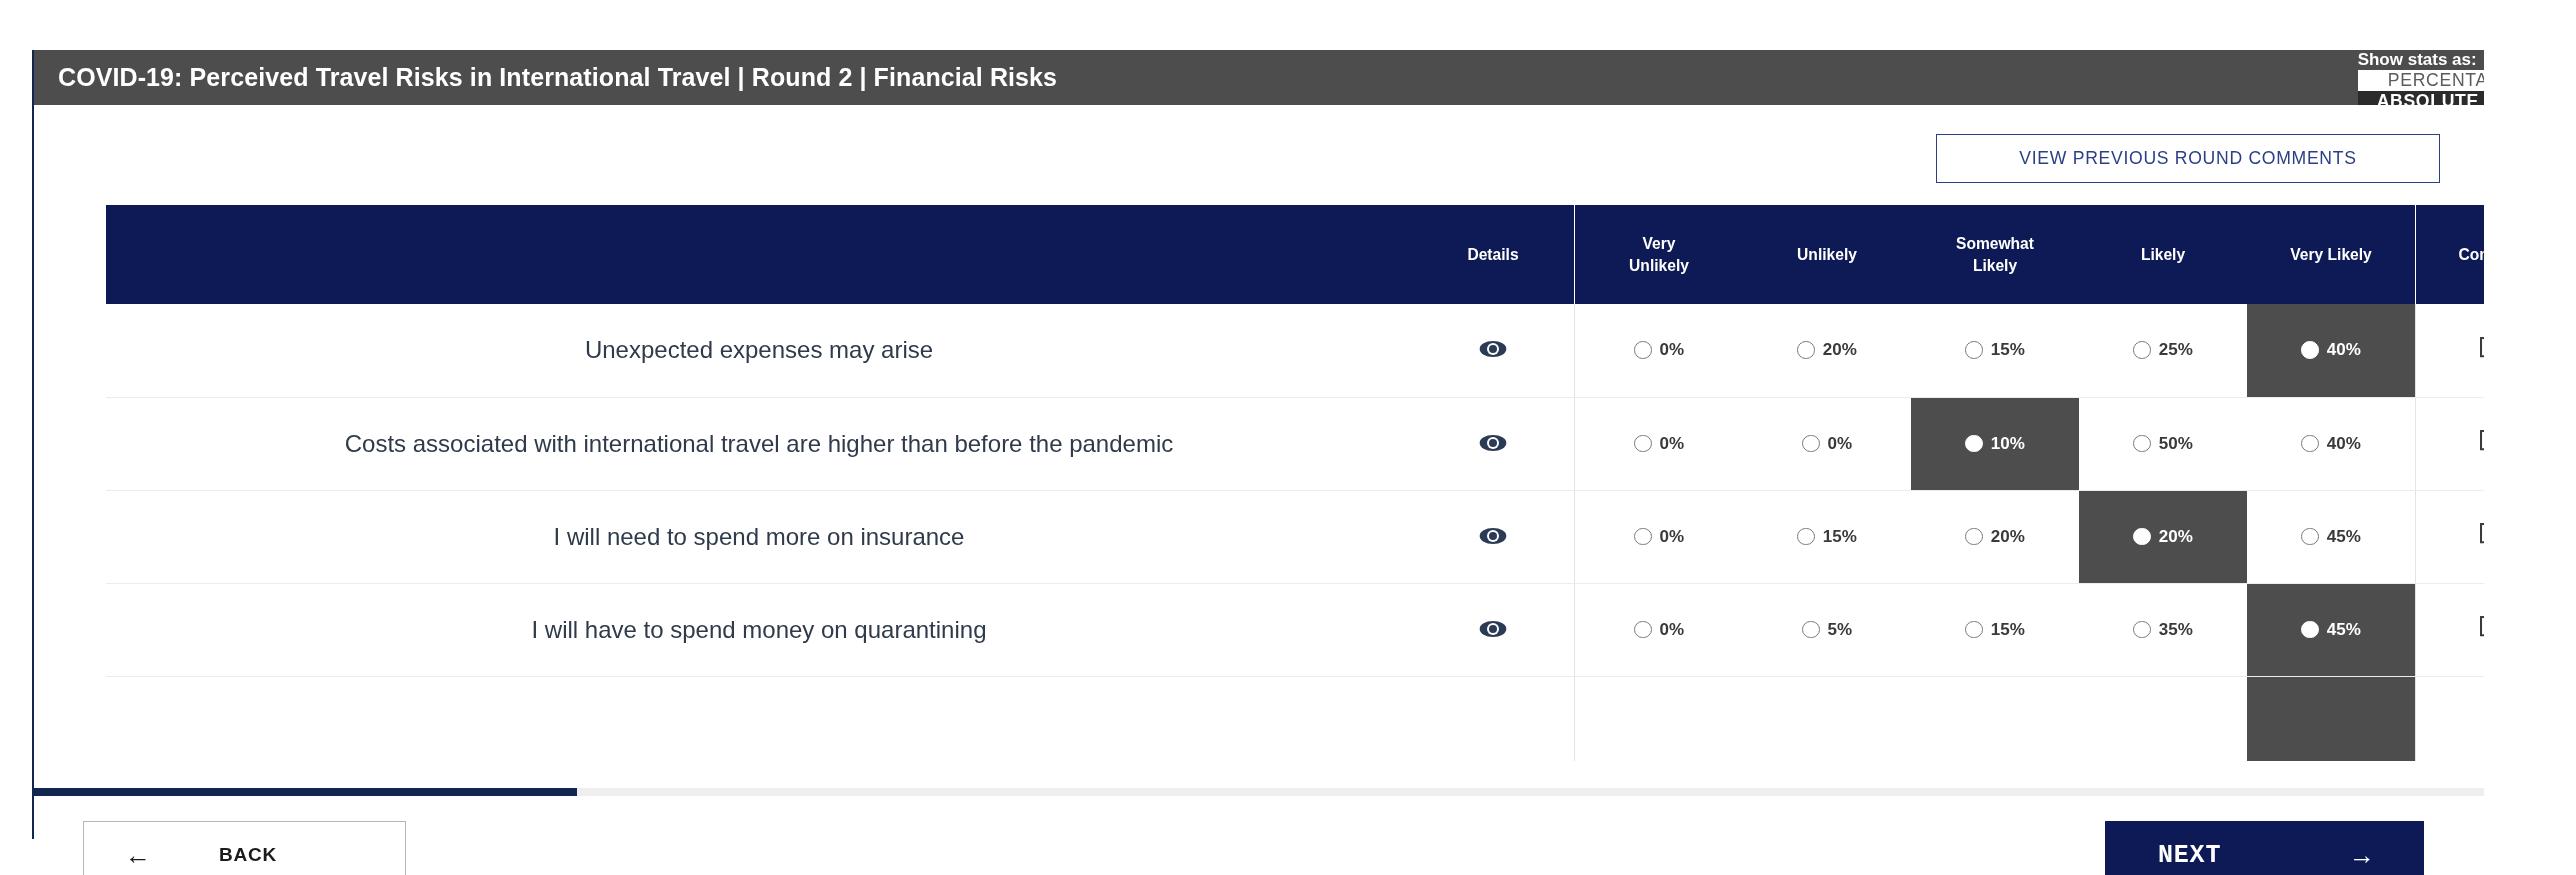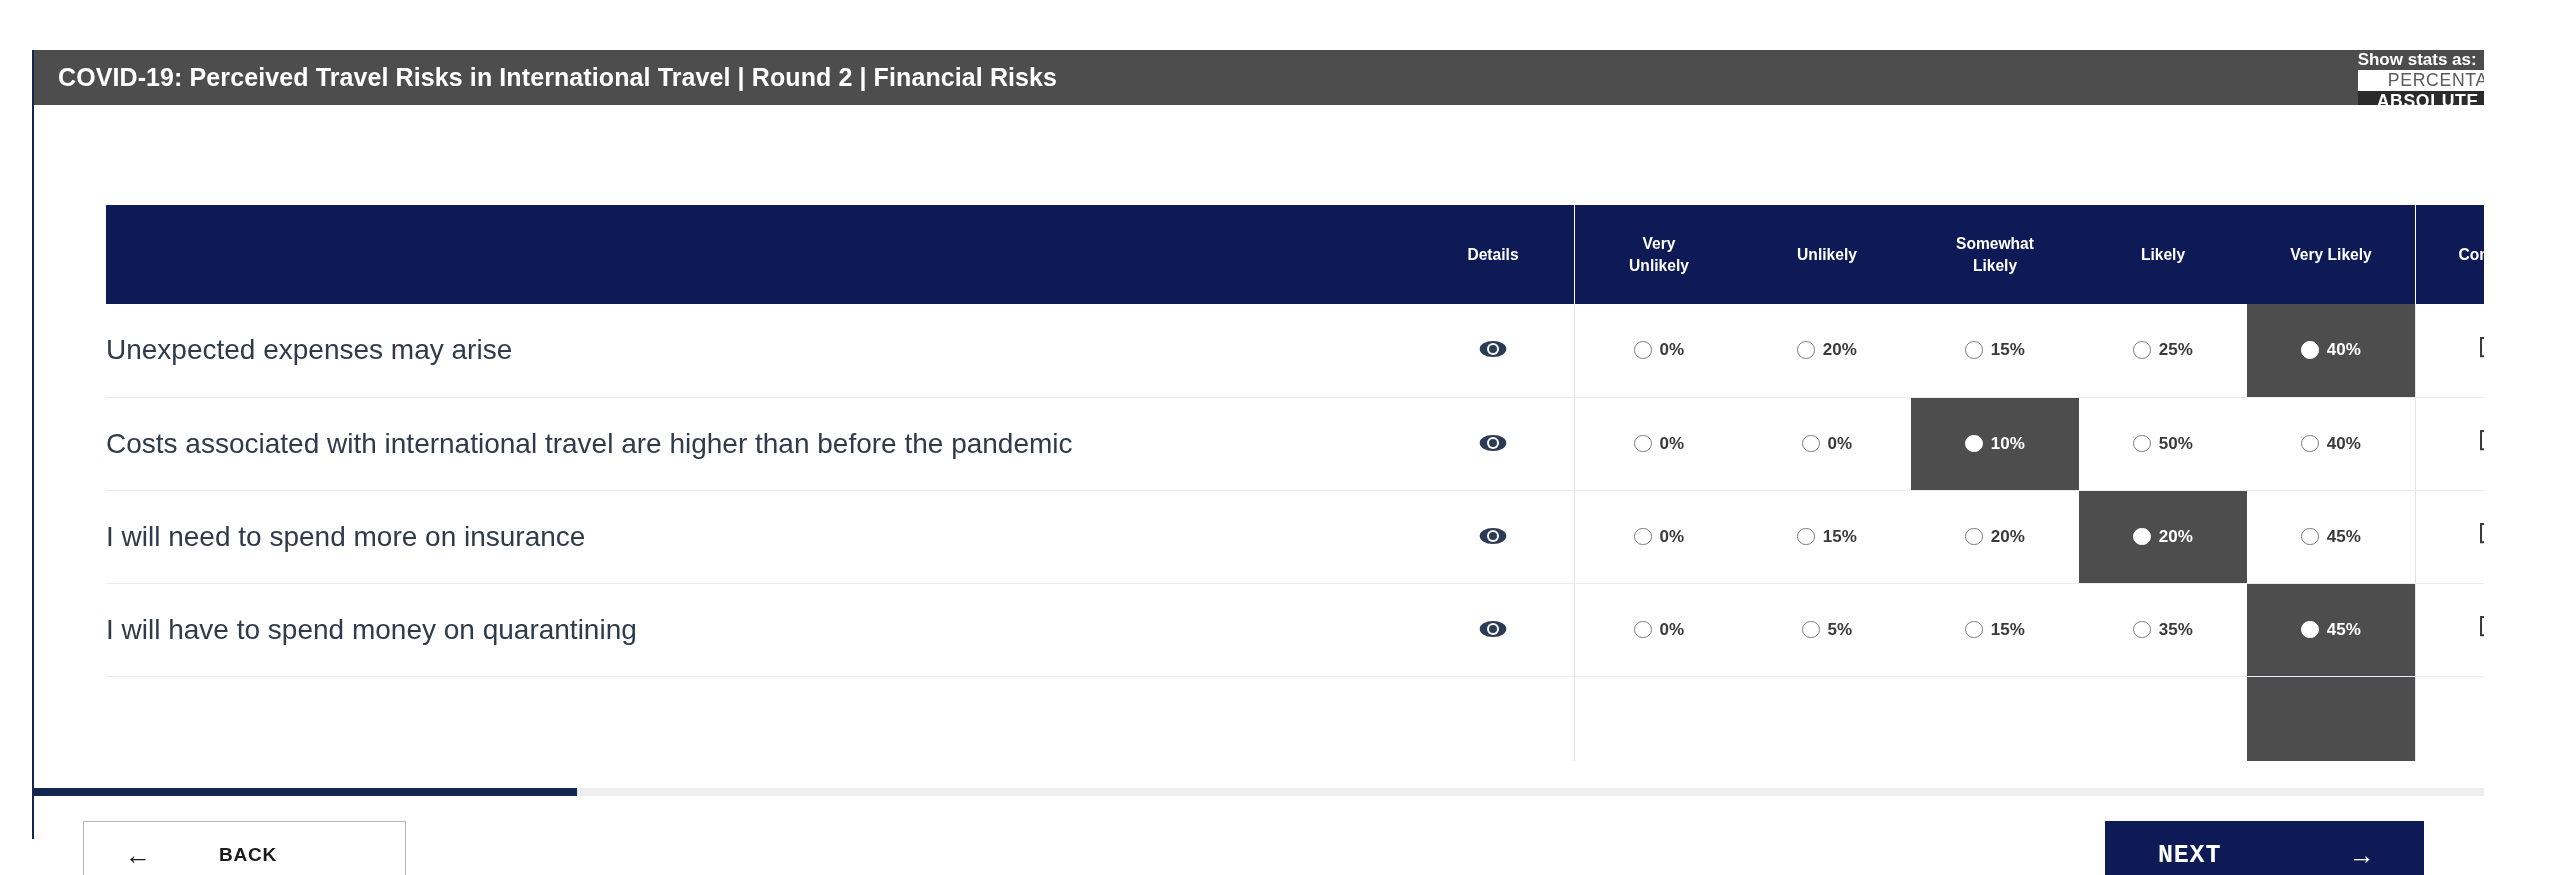--- a/index.html
+++ b/index.html
@@ -165,23 +165,23 @@
     height: 93px;
   }
   .q-table tbody td {
     border-bottom: 1.4px solid #e9ecf1;
     padding: 0;
     vertical-align: middle;
     background: #ffffff;
   }
   td.statement {
     color: #2f3a4a;
-    font-size: 28px;
+    font-size: 24px;
     padding-left: 15px;
-    text-align: left;
+    text-align: center;
   }
   td.details-cell {
     text-align: center;
     border-right: 1.4px solid #dfe3ea;
   }
   td.comment-cell {
     text-align: center;
     border-left: 1.4px solid #dfe3ea;
   }
   td.opt-cell {
@@ -357,20 +357,23 @@
         <div class="show-stats-label">Show stats as:</div>
         <div class="toggle-btn inactive">PERCENTAGE</div>
         <div class="toggle-btn active">ABSOLUTE</div>
       </div>
     </div>
 
     <div class="body-area">
 
       <div class="scroll-viewport">
 
+        <div class="prev-comments-row">
+          <div class="prev-comments-btn">VIEW PREVIOUS ROUND COMMENTS</div>
+        </div>
 
         <table class="q-table">
           <thead>
             <tr>
               <th class="col-statement"></th>
               <th class="col-details">Details</th>
               <th class="col-scale"><span>Very</span><br><span>Unlikely</span></th>
               <th class="col-scale"><span>Unlikely</span></th>
               <th class="col-scale"><span>Somewhat</span><br><span>Likely</span></th>
               <th class="col-scale"><span>Likely</span></th>

